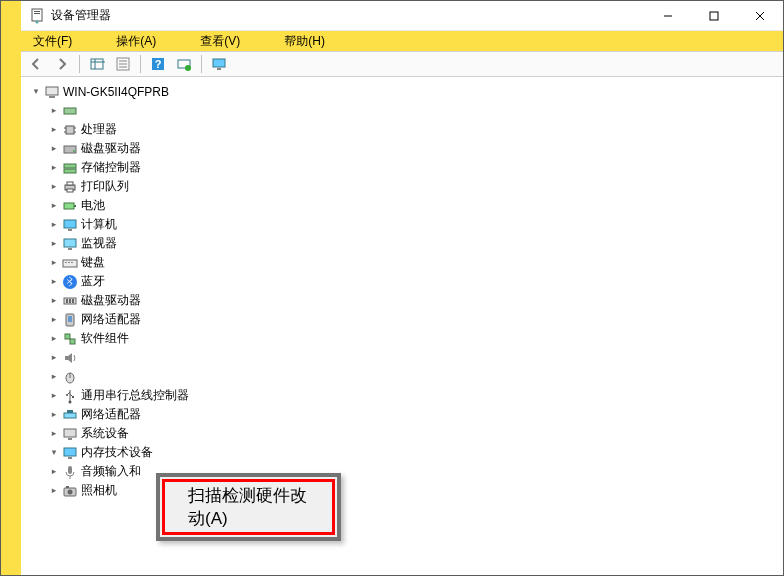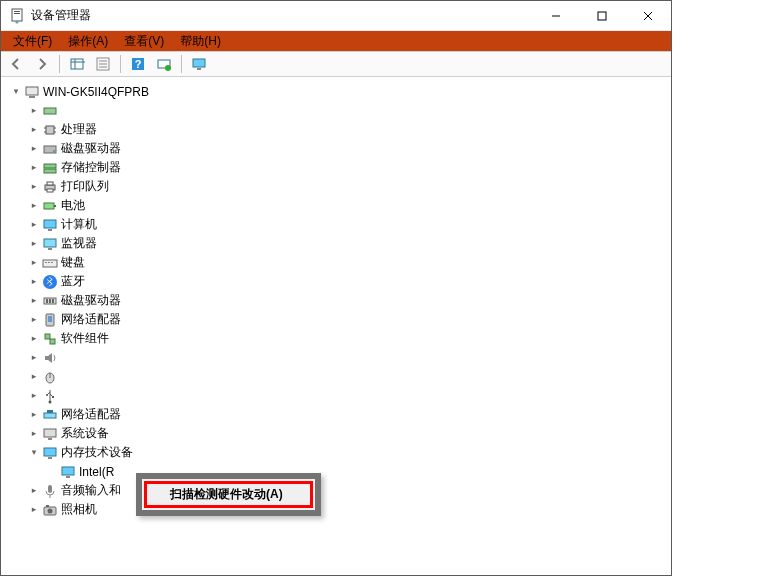--- a/index.html
+++ b/index.html
@@ -1,37 +1,37 @@
 <!DOCTYPE html>
 <html><head>
 <meta charset="utf-8">
 <style>
   * { margin: 0; padding: 0; box-sizing: border-box; }
   body { font-family: "Microsoft YaHei", "Segoe UI", Tahoma, sans-serif; font-size: 12px; background: #fff; width: 784px; height: 576px; overflow: hidden; }
-  .window { width: 672px; height: 576px; border: 1px solid #5a5a5a; display: flex; flex-direction: column; background: #c2410c; }
+  .window { width: 784px; height: 576px; border: 1px solid #5a5a5a; display: flex; flex-direction: column; background: #fde047; padding-left: 20px; }
 
   .titlebar { height: 30px; background: #fff; display: flex; align-items: center; padding: 0 0 0 8px; border-bottom: 1px solid #e9e9e9; }
   .titlebar-icon { width: 16px; height: 16px; margin-right: 6px; }
   .titlebar-text { flex: 1; font-size: 12px; }
   .win-controls { display: flex; height: 100%; }
   .win-btn { width: 46px; display: flex; align-items: center; justify-content: center; cursor: pointer; }
 
-  .menubar { height: 20px; display: flex; align-items: center; padding: 0 4px; font-size: 12px; }
+  .menubar { height: 20px; display: flex; align-items: center; padding: 0 4px; font-size: 12px; gap: 28px; }
   .menu-item { padding: 2px 8px; cursor: pointer; }
 
   .toolbar { height: 26px; border-top: 1px solid #d0d0d0; border-bottom: 1px solid #d0d0d0; display: flex; align-items: center; padding: 0 2px; background: #fafafa; }
   .tb-btn { width: 24px; height: 22px; display: flex; align-items: center; justify-content: center; cursor: pointer; margin: 0 1px; }
   .tb-sep { width: 1px; height: 18px; background: #c0c0c0; margin: 0 4px; }
 
   .tree-container { flex: 1; overflow: auto; padding: 4px 0 4px 4px; border-top: 1px solid #fff; background: #fff;}
   .tree-row { display: flex; align-items: center; height: 19px; padding-left: 4px; cursor: pointer; white-space: nowrap; font-size: 12px; }
   .expander { width: 14px; height: 14px; display: inline-flex; align-items: center; justify-content: center; color: #666; cursor: pointer; font-size: 9px; line-height: 1; }
   .node-icon { width: 16px; height: 16px; margin: 0 3px 0 1px; display: inline-flex; align-items: center; justify-content: center; }
 
-  .context-menu { position: absolute; background: #f0f0f0; border: 6px solid #737373; box-shadow: 3px 3px 5px rgba(0,0,0,.25); z-index: 10; font-size: 12px; padding: 2px; font-weight: bold; }
+  .context-menu { position: absolute; background: #f0f0f0; border: 4px solid #737373; box-shadow: 3px 3px 5px rgba(0,0,0,.25); z-index: 10; font-size: 17px; padding: 2px; }
   .ctx-item { padding: 5px 20px 5px 26px; cursor: pointer; }
   .ctx-item.highlight { border: 3px solid #ff0000; padding: 2px 17px 2px 23px; }
 
   
   svg { display: block; }
 </style>
 </head>
 <body>
 
 <div class="window">
@@ -307,20 +307,21 @@
     <div class="tree-row" style="padding-left:22px;">
       <span class="expander">▸</span>
       <span class="node-icon">
           <svg width="16" height="16">
             <path d="M8 2 L8 14 M8 4 L5 7 M8 6 L11 9" stroke="#555" fill="none"></path>
             <circle cx="8" cy="14" r="1.5" fill="#555"></circle>
             <circle cx="5" cy="7" r="1" fill="#555"></circle>
             <rect x="10" y="8" width="2" height="2" fill="#555"></rect>
           </svg>
         </span>
+      <span>通用串行总线控制器</span>
     </div>
 
     <div class="tree-row" style="padding-left:22px;">
       <span class="expander">▸</span>
       <span class="node-icon">
           <svg width="16" height="16">
             <rect x="2" y="6" width="12" height="5" fill="#8df" stroke="#378"></rect>
             <rect x="5" y="3" width="6" height="3" fill="#378"></rect>
           </svg>
         </span>
@@ -342,30 +343,20 @@
       <span class="expander">▾</span>
       <span class="node-icon">
           <svg width="16" height="16">
             <rect x="2" y="3" width="12" height="8" fill="#6cf" stroke="#378"></rect>
             <rect x="6" y="12" width="4" height="2" fill="#888"></rect>
           </svg>
         </span>
       <span>内存技术设备</span>
     </div>
 
-    <div class="tree-row" style="padding-left:40px;">
-      <span class="expander"></span>
-      <span class="node-icon">
-          <svg width="16" height="16">
-            <rect x="2" y="3" width="12" height="8" fill="#6cf" stroke="#378"></rect>
-            <rect x="6" y="12" width="4" height="2" fill="#888"></rect>
-          </svg>
-        </span>
-      <span>Intel(R</span>
-    </div>
 
     <div class="tree-row" style="padding-left:22px;">
       <span class="expander">▸</span>
       <span class="node-icon">
           <svg width="16" height="16">
             <rect x="6" y="2" width="4" height="8" rx="2" fill="#888"></rect>
             <path d="M4 8 Q4 12 8 12 Q12 12 12 8" fill="none" stroke="#888"></path>
             <line x1="8" y1="12" x2="8" y2="15" stroke="#888"></line>
           </svg>
         </span>

